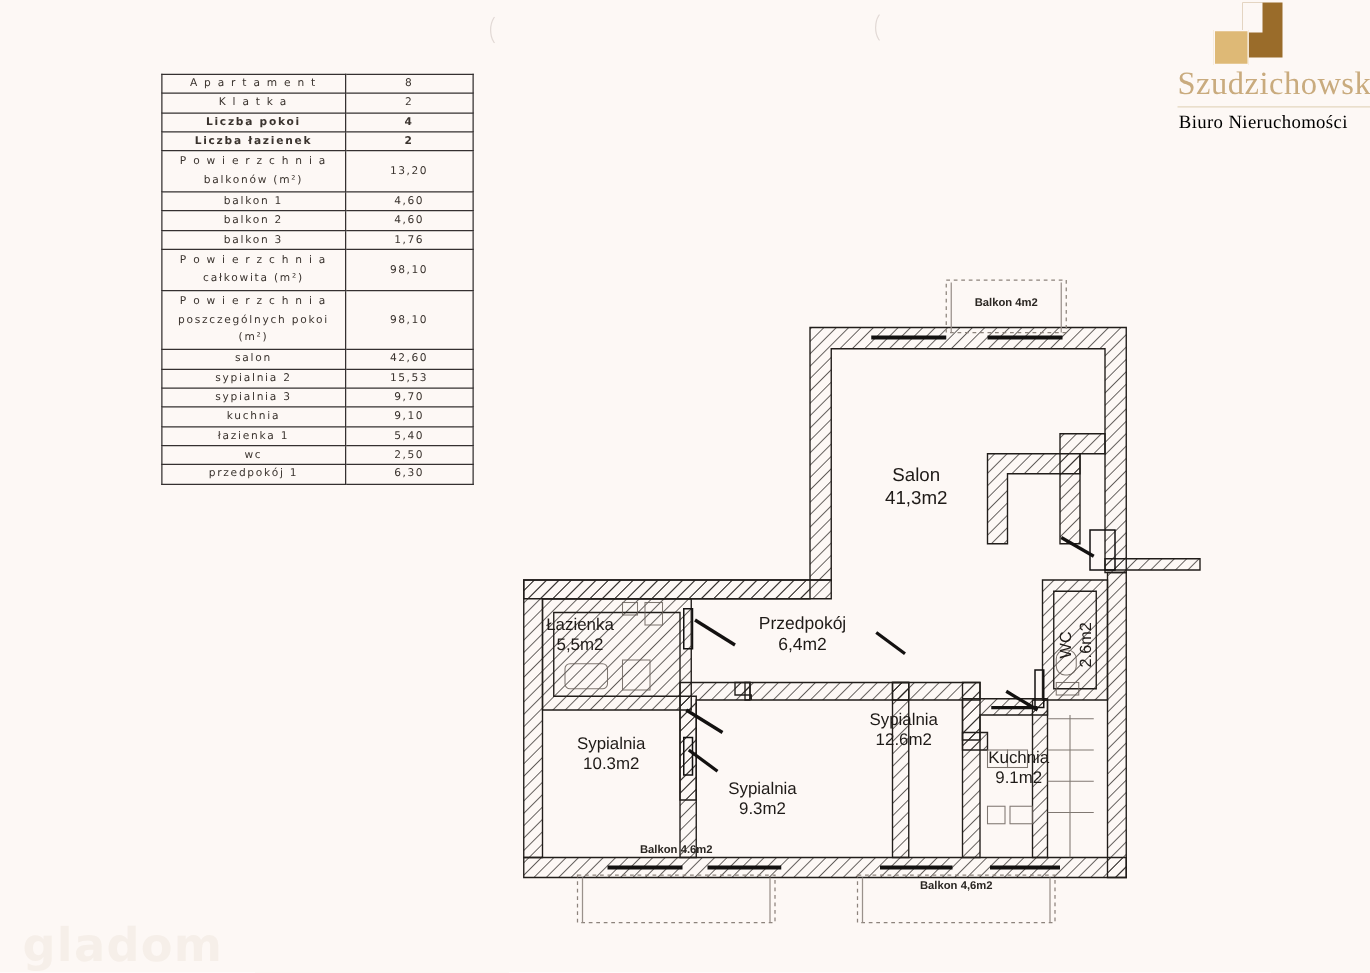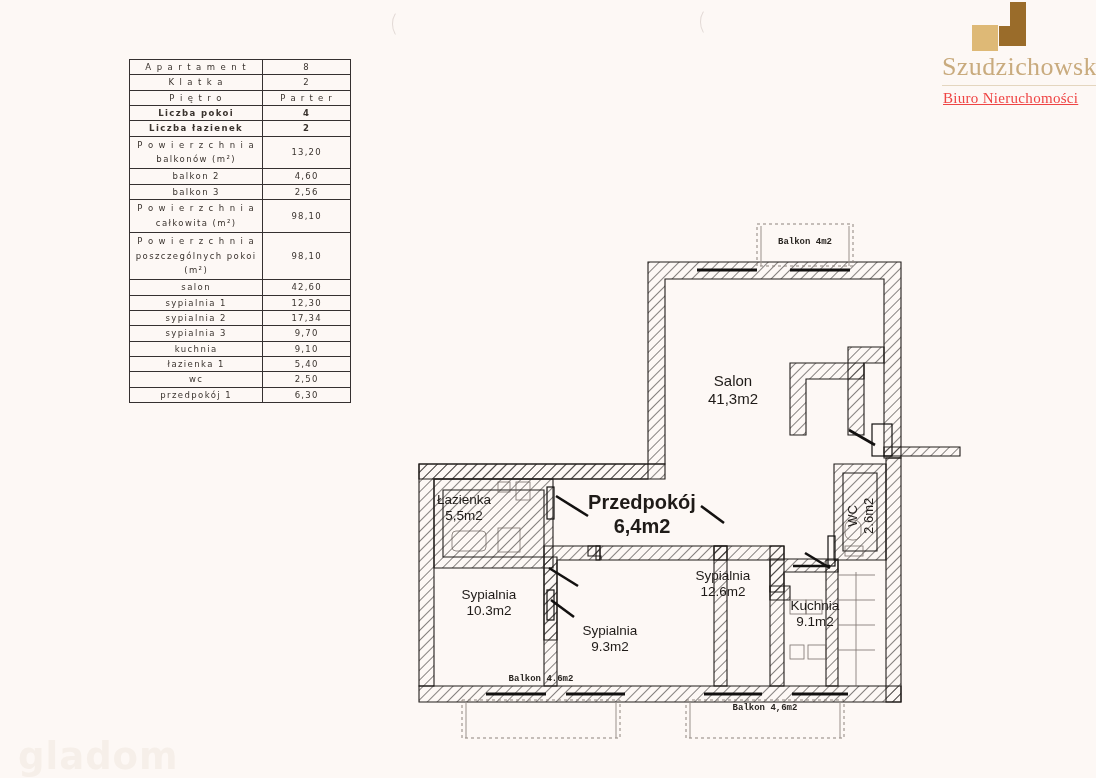--- a/index.html
+++ b/index.html
@@ -69,33 +69,32 @@
     white-space: nowrap;
   }
   .logo-rule {
     height: 1px;
     background: #e4d6bf;
     margin: 5px 0 4px 4px;
   }
   .logo-sub {
     font-family: "Liberation Serif", serif;
     font-size: 15px;
-    color: #ef4444;
+    color: #000000;
     letter-spacing: .3px;
     padding-left: 5px;
     white-space: nowrap;
-    text-decoration: underline;
   }
 
   
   #info-table {
     position: absolute;
     left: 129px;
     top: 59px;
-    width: 222px;
+    width: 250px;
     border-collapse: collapse;
     font-family: "DejaVu Sans", sans-serif;
     font-size: 8.5px;
     color: #3a332e;
     background: transparent;
   }
   #info-table td {
     border: 1px solid #353030;
     padding: 1px 2px;
     text-align: center;
@@ -121,21 +120,21 @@
     color: #1f1b18;
     line-height: 1.22;
     white-space: nowrap;
     pointer-events: none;
   }
   .room-label .nm { display: block; }
   .room-label .ar { display: block; }
   .balc-label {
     position: absolute;
     text-align: center;
-    font-family: Liberation Mono, monospace;
+    font-family: Liberation Sans, sans-serif;
     font-weight: 700;
     font-size: 9px;
     color: #2a2622;
     line-height: 1.35;
     white-space: nowrap;
     pointer-events: none;
   }
   .vert {
     transform: rotate(-90deg);
     transform-origin: center center;
@@ -165,63 +164,59 @@
   <table id="info-table">
     <tbody>
         <tr>
           <td class="lbl">A p a r t a m e n t</td>
           <td class="val">8</td>
         </tr>
         <tr>
           <td class="lbl">K l a t k a</td>
           <td class="val">2</td>
         </tr>
-        <tr>
-          <td class="lbl">P i ę t r o</td>
-          <td class="val">P a r t e r</td>
-        </tr>
         <tr class="bold">
           <td class="lbl">Liczba pokoi</td>
           <td class="val">4</td>
         </tr>
         <tr class="bold">
           <td class="lbl">Liczba łazienek</td>
           <td class="val">2</td>
         </tr>
         <tr>
           <td class="lbl multi">P o w i e r z c h n i a balkonów (m²)</td>
           <td class="val">13,20</td>
         </tr>
         <tr>
+          <td class="lbl">balkon 1</td>
+          <td class="val">4,60</td>
+        </tr>
+        <tr>
           <td class="lbl">balkon 2</td>
           <td class="val">4,60</td>
         </tr>
         <tr>
           <td class="lbl">balkon 3</td>
-          <td class="val">2,56</td>
+          <td class="val">1,76</td>
         </tr>
         <tr>
           <td class="lbl multi">P o w i e r z c h n i a całkowita (m²)</td>
           <td class="val">98,10</td>
         </tr>
         <tr>
           <td class="lbl multi">P o w i e r z c h n i a poszczególnych pokoi (m²)</td>
           <td class="val">98,10</td>
         </tr>
         <tr>
           <td class="lbl">salon</td>
           <td class="val">42,60</td>
         </tr>
         <tr>
-          <td class="lbl">sypialnia 1</td>
-          <td class="val">12,30</td>
-        </tr>
-        <tr>
           <td class="lbl">sypialnia 2</td>
-          <td class="val">17,34</td>
+          <td class="val">15,53</td>
         </tr>
         <tr>
           <td class="lbl">sypialnia 3</td>
           <td class="val">9,70</td>
         </tr>
         <tr>
           <td class="lbl">kuchnia</td>
           <td class="val">9,10</td>
         </tr>
         <tr>
@@ -344,21 +339,21 @@
   <div class="room-label" style="left:688px; top:372px; width:90px; font-size:15px;">
     <span class="nm">Salon</span>
     <span class="ar">41,3m2</span>
   </div>
 
   <div class="room-label" style="left:419px; top:492px; width:90px; font-size:13.5px;">
     <span class="nm">Łazienka</span>
     <span class="ar">5,5m2</span>
   </div>
 
-  <div class="room-label" style="left:588px; top:490px; width:108px; font-size:20px;font-weight:bold;">
+  <div class="room-label" style="left:588px; top:490px; width:108px; font-size:14px;">
     <span class="nm">Przedpokój</span>
     <span class="ar">6,4m2</span>
   </div>
 
   <div class="room-label" style="left:443px; top:587px; width:92px; font-size:13.5px;">
     <span class="nm">Sypialnia</span>
     <span class="ar">10.3m2</span>
   </div>
 
   <div class="room-label" style="left:568px; top:623px; width:84px; font-size:13.5px;">

